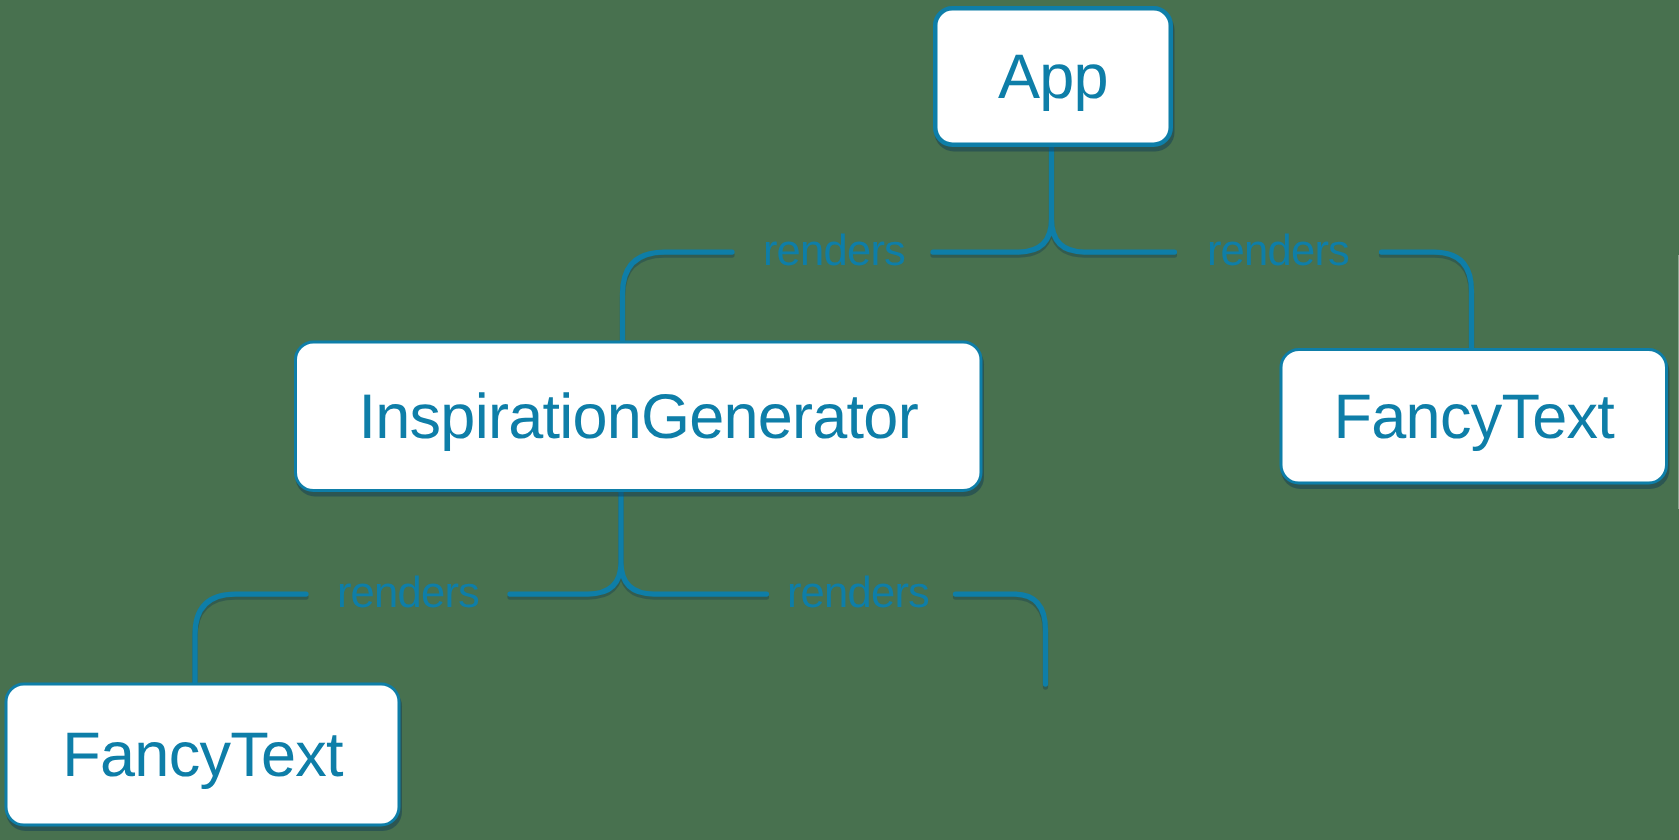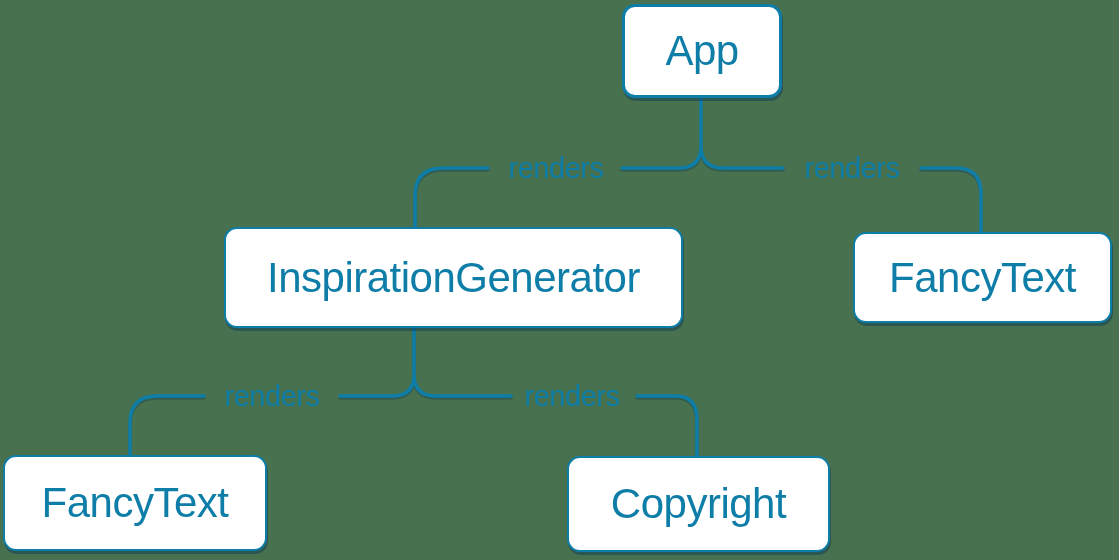--- a/index.html
+++ b/index.html
@@ -41,21 +41,21 @@
     font-size: 42px;
     font-weight: 500;
     letter-spacing: -0.5px;
     box-shadow: 1px 3px 0 var(--shadow, rgba(16,60,86,0.5));
     white-space: nowrap;
   }
   .node.root {
     border-width: 3px;
   }
   .node-app            { left: 622px; top: 4px;   width: 160px; height: 94px;  }
-  .node-inspiration    { left: 196px; top: 227px; width: 459px; height: 101px; margin-left: 28px; }
+  .node-inspiration    { left: 196px; top: 227px; width: 459px; height: 101px; }
   .node-fancytext-top  { left: 853px; top: 232px; width: 259px; height: 91px;  }
   .node-fancytext-leaf { left: 3px;   top: 455px; width: 264px; height: 96px;  }
   .node-copyright      { left: 567px; top: 456px; width: 263px; height: 96px;  }
   .edge-label {
     position: absolute;
     transform: translate(-50%, -50%);
     color: var(--accent, #0E7EA8);
     font-size: 29px;
     font-weight: 400;
     letter-spacing: -0.5px;
@@ -102,23 +102,20 @@
   </div>
 
   <div class="node node-fancytext-top">
     <span>FancyText</span>
   </div>
 
   <div class="node node-fancytext-leaf">
     <span>FancyText</span>
   </div>
 
-  <div class="node node-copyright">
-    <span>Copyright</span>
-  </div>
 
   <div class="edge-label edge-label-1">renders</div>
 
   <div class="edge-label edge-label-2">renders</div>
 
   <div class="edge-label edge-label-3">renders</div>
 
   <div class="edge-label edge-label-4">renders</div>
 
 </div>

